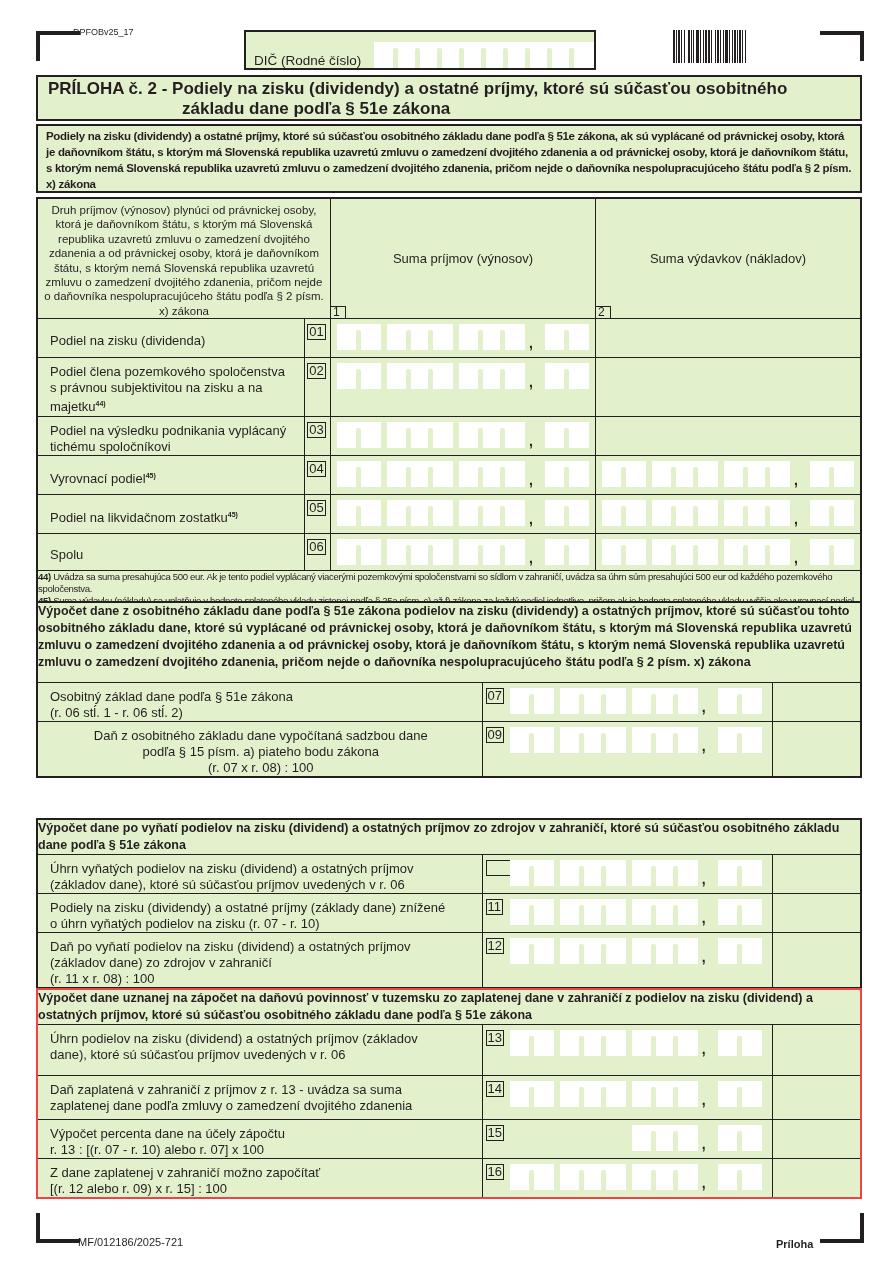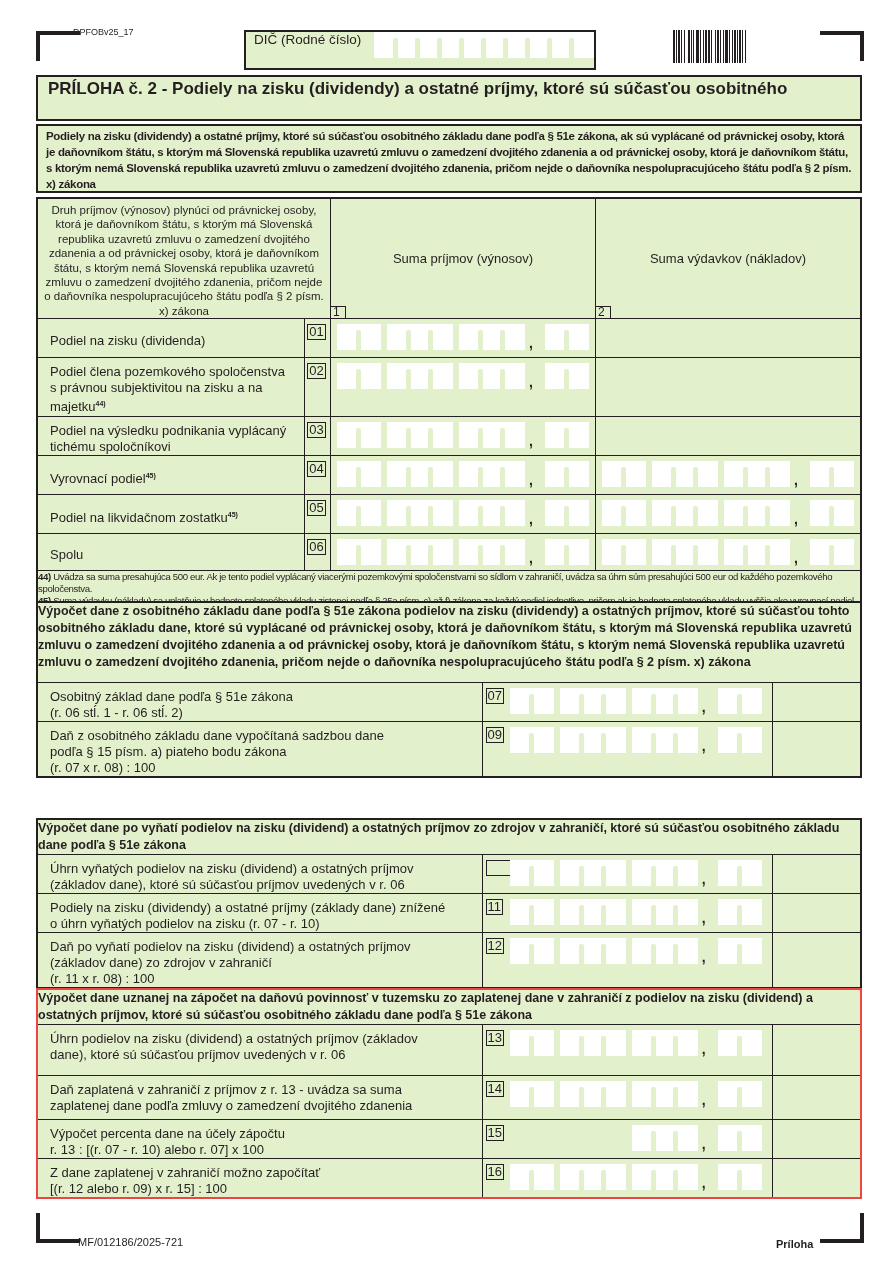--- a/index.html
+++ b/index.html
@@ -4,21 +4,21 @@
 <style>
   html, body { margin:0; padding:0; background:#ffffff; }
   body { width:894px; height:1276px; position:relative; font-family:"Liberation Sans", sans-serif; color:#231f20; overflow:hidden; }
   .abs { position:absolute; }
   .corner { position:absolute; border-color:#231f20; border-style:solid; width:40px; height:26px; }
   .c-tl { left:36px; top:31px; border-width:4px 0 0 4px; }
   .c-tr { left:820px; top:31px; border-width:4px 4px 0 0; }
   .c-bl { left:36px; top:1213px; border-width:0 0 4px 4px; }
   .c-br { left:820px; top:1213px; border-width:0 4px 4px 0; }
   .formcode { left:73px; top:27px; font-size:9px; }
-  .dic-box { left:244px; top:30px; width:352px; height:40px; background:#e3f0cc; border:2px solid #231f20; box-sizing:border-box; display:flex; align-items:flex-start; }
+  .dic-box { left:244px; top:30px; width:352px; height:40px; background:#e3f0cc; border:2px solid #231f20; box-sizing:border-box; display:flex; align-items:flex-end; }
   .dic-label { font-size:13.5px; margin-left:8px; width:124px; }
   .barcode { left:673px; top:30px; width:148px; height:33px; display:flex; gap:0; }
   .barcode span { display:block; height:100%; background:#231f20; }
   .box { position:absolute; left:36px; width:826px; background:#e3f0cc; border:2px solid #231f20; box-sizing:border-box; }
   .title { top:75px; height:46px; font-weight:bold; font-size:17px; line-height:20px; padding:2px 10px; }
   .title .l2 { padding-left:134px; }
   .intro { top:124px; height:69px; font-weight:bold; font-size:11.5px; line-height:16px; padding:2px 8px; letter-spacing:-0.3px; }
   .grid-t { border-collapse:collapse; position:absolute; left:36px; width:826px; background:#e3f0cc; }
   .grid-t td { border:1px solid #231f20; padding:0; vertical-align:top; box-sizing:border-box; }
   .rowlabel { font-size:13px; line-height:16px; padding:6px 10px 0 12px !important; }
@@ -115,20 +115,21 @@
     <span style="width: 2px; background: rgb(35, 31, 32);"></span>
     <span style="width: 1px; background: transparent;"></span>
     <span style="width: 1px; background: rgb(35, 31, 32);"></span>
     <span style="width: 2px; background: transparent;"></span>
     <span style="width: 1px; background: rgb(35, 31, 32);"></span>
     <span style="width: 1px; background: transparent;"></span>
   </div>
 
 <div class="box title">
   <div>PRÍLOHA č. 2 - Podiely na zisku (dividendy) a ostatné príjmy, ktoré sú súčasťou osobitného</div>
+  <div class="l2">základu dane podľa § 51e zákona</div>
 </div>
 
 <div class="box intro">Podiely na zisku (dividendy) a ostatné príjmy, ktoré sú súčasťou osobitného základu dane podľa § 51e zákona, ak sú vyplácané od právnickej osoby, ktorá je daňovníkom štátu, s ktorým má Slovenská republika uzavretú zmluvu o zamedzení dvojitého zdanenia a od právnickej osoby, ktorá je daňovníkom štátu, s ktorým nemá Slovenská republika uzavretú zmluvu o zamedzení dvojitého zdanenia, pričom nejde o daňovníka nespolupracujúceho štátu podľa § 2 písm. x) zákona</div>
 
 <table class="grid-t" style="top:197px; border:2px solid #231f20;">
   <colgroup>
       <col style="width:319px">
       <col style="width:27px">
       <col style="width:240px">
       <col style="width:240px">
@@ -429,21 +430,21 @@
               <div class="grp">
                 <div class="cell"></div>
                 <div class="cell"></div>
               </div>
             </div>
           </div>
         </td>
         <td></td>
       </tr>
       <tr style="height: 50px;">
-        <td class="rowlabel" style="padding-top: 4px;"><span style="white-space: pre-line;">Daň z osobitného základu dane vypočítaná sadzbou dane
+        <td class="rowlabel" style="padding-top: 4px; text-align: center;"><span style="white-space: pre-line;">Daň z osobitného základu dane vypočítaná sadzbou dane
 podľa § 15 písm. a) piateho bodu zákona
 (r. 07 x r. 08) : 100</span></td>
         <td style="position: relative;">
           <span class="rownum" style="position: absolute; left: 1px; top: 0px;">09</span>
           <div style="position: absolute; right: 4px; top: 5px;">
             <div class="digits">
               <div class="grp">
                 <div class="cell"></div>
                 <div class="cell"></div>
               </div>

